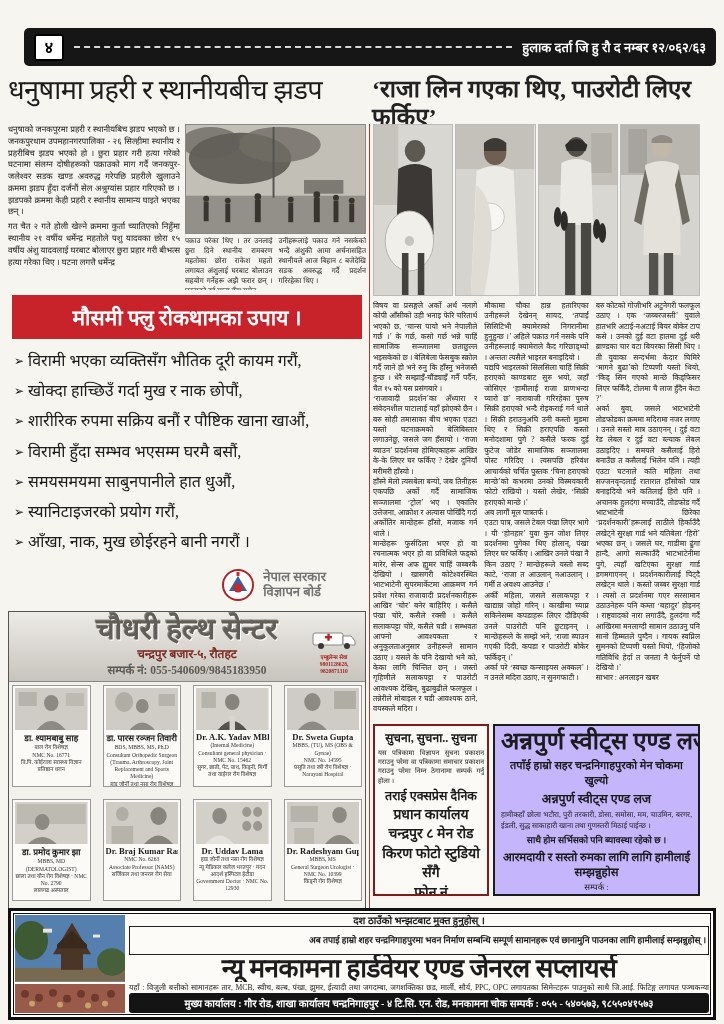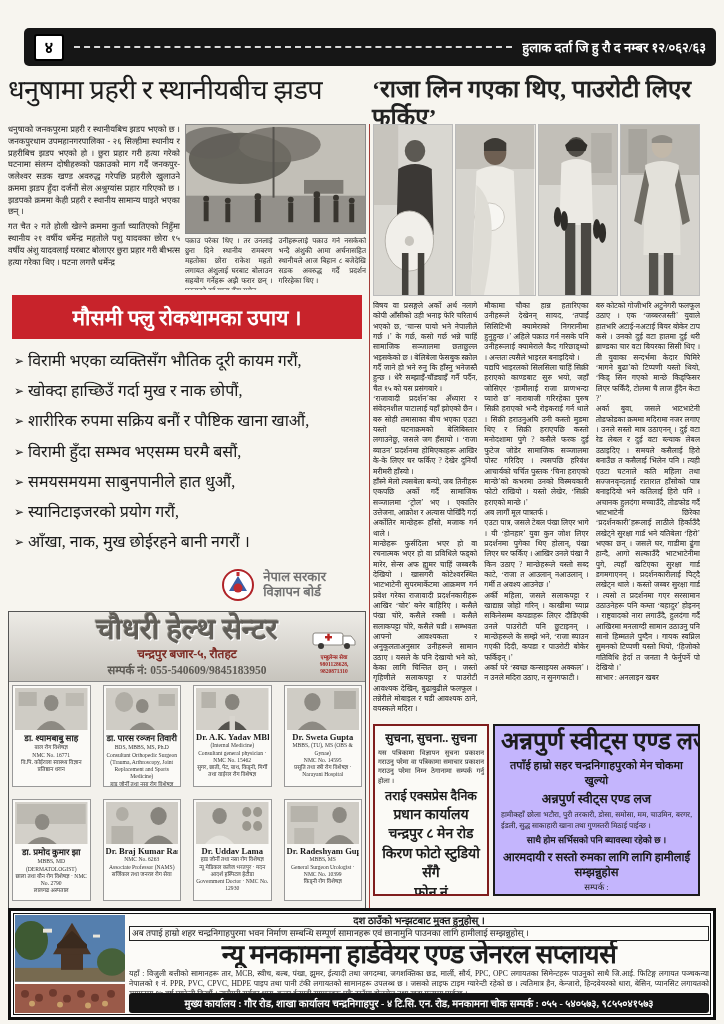--- a/index.html
+++ b/index.html
@@ -92,21 +92,21 @@
   .sw-contact-label { font-size:8.5px; margin-top:2px; }
   .sw-contact { font-size:9px; font-weight:bold; }
 
   
   .hw { position:absolute; left:8px; right:8px; top:908px; height:112px; border:3px solid #101010;
     box-shadow:inset 0 0 0 2px #fff, inset 0 0 0 3px #101010; display:flex; background:#fcfbf8; padding:4px; gap:4px; }
   .hw-left { width:110px; display:flex; flex-direction:column; gap:2px; }
   .hw-left svg { width:100%; display:block; }
   .hw-right { flex:1; display:flex; flex-direction:column; min-width:0; }
   .hw-t1 { font-size:10px; font-weight:bold; text-align:center; line-height:1.1; }
-  .hw-t2 { font-size:8.8px; font-weight:normal; border:1px solid #222; text-align:left; padding:1px 2px; line-height:1.2; white-space:nowrap; overflow:hidden; }
+  .hw-t2 { font-size:8.8px; font-weight:bold; border:1px solid #222; text-align:right; padding:8px 2px; line-height:1.2; white-space:nowrap; overflow:hidden; }
   .hw-title { font-size:26px; font-weight:bold; text-align:center; line-height:1.05; letter-spacing:-0.5px; white-space:nowrap; overflow:hidden; }
   .hw-body { font-size:7.6px; line-height:1.35; text-align:justify; flex:1; overflow:hidden; margin-top:1px; }
   .hw-foot { background:#141414; color:#fff; font-weight:bold; font-size:10px; text-align:center; padding:3px 0; border-radius:3px; white-space:nowrap; overflow:hidden; }
 </style>
 </head>
 <body>
 
 <div class="page">
 
   <div class="mast">

